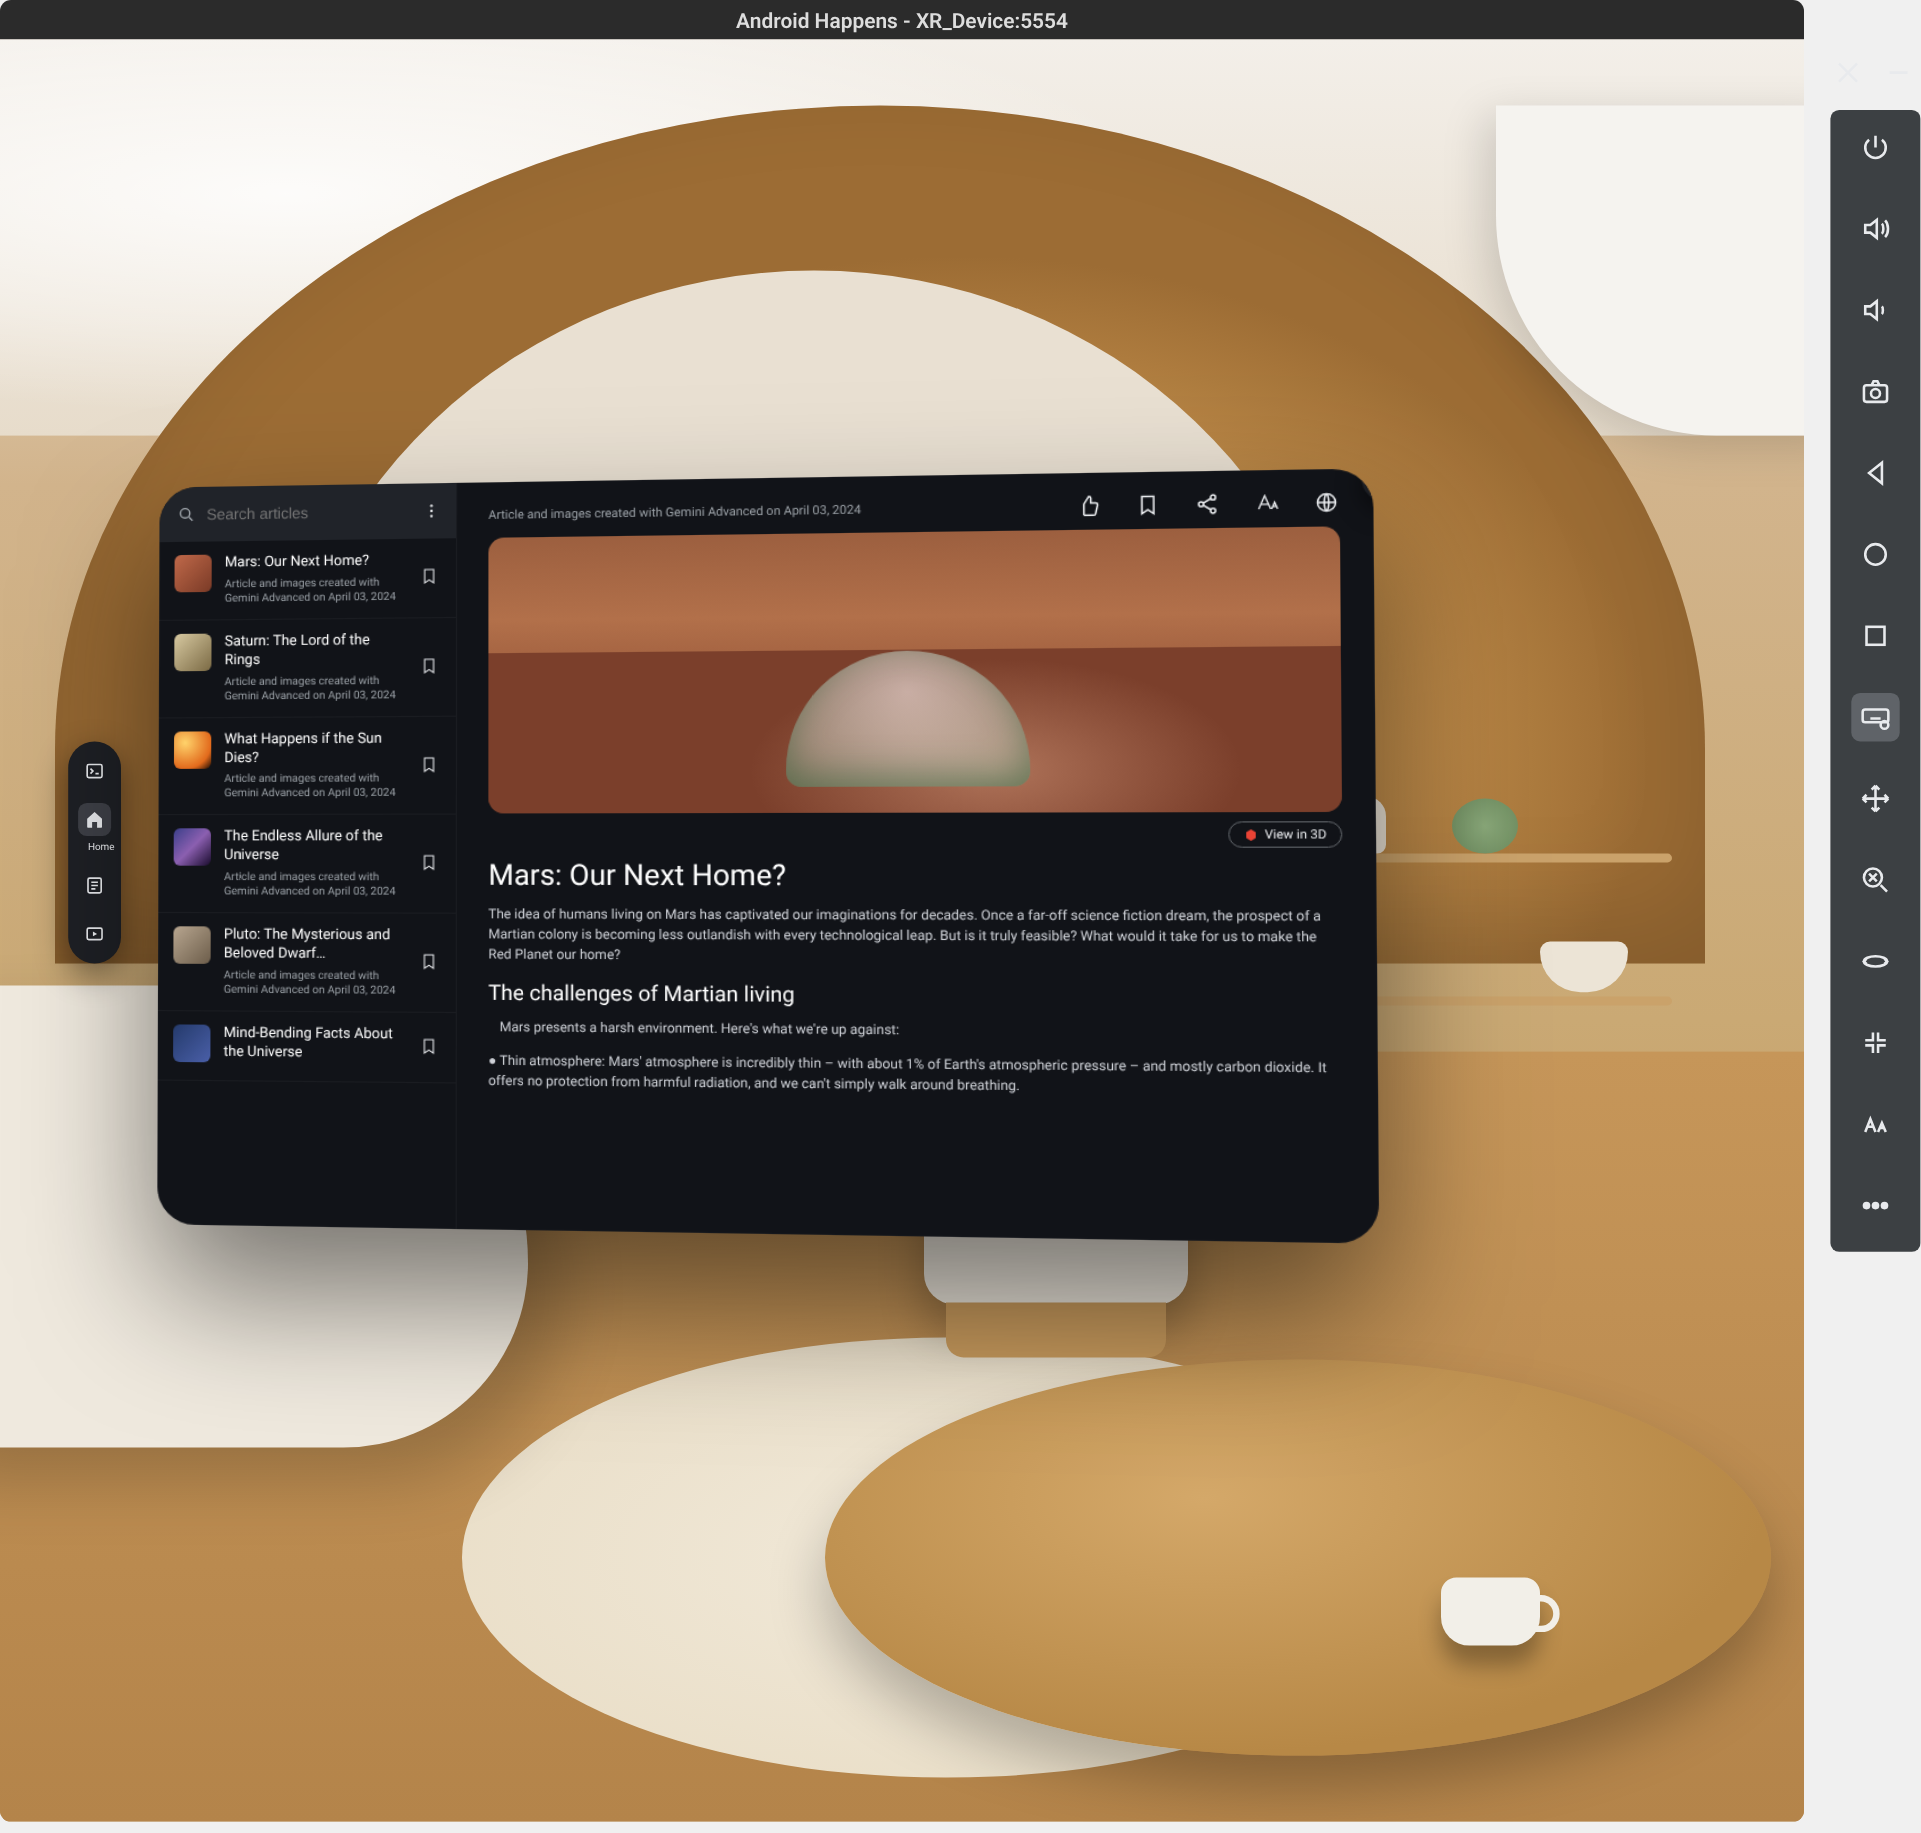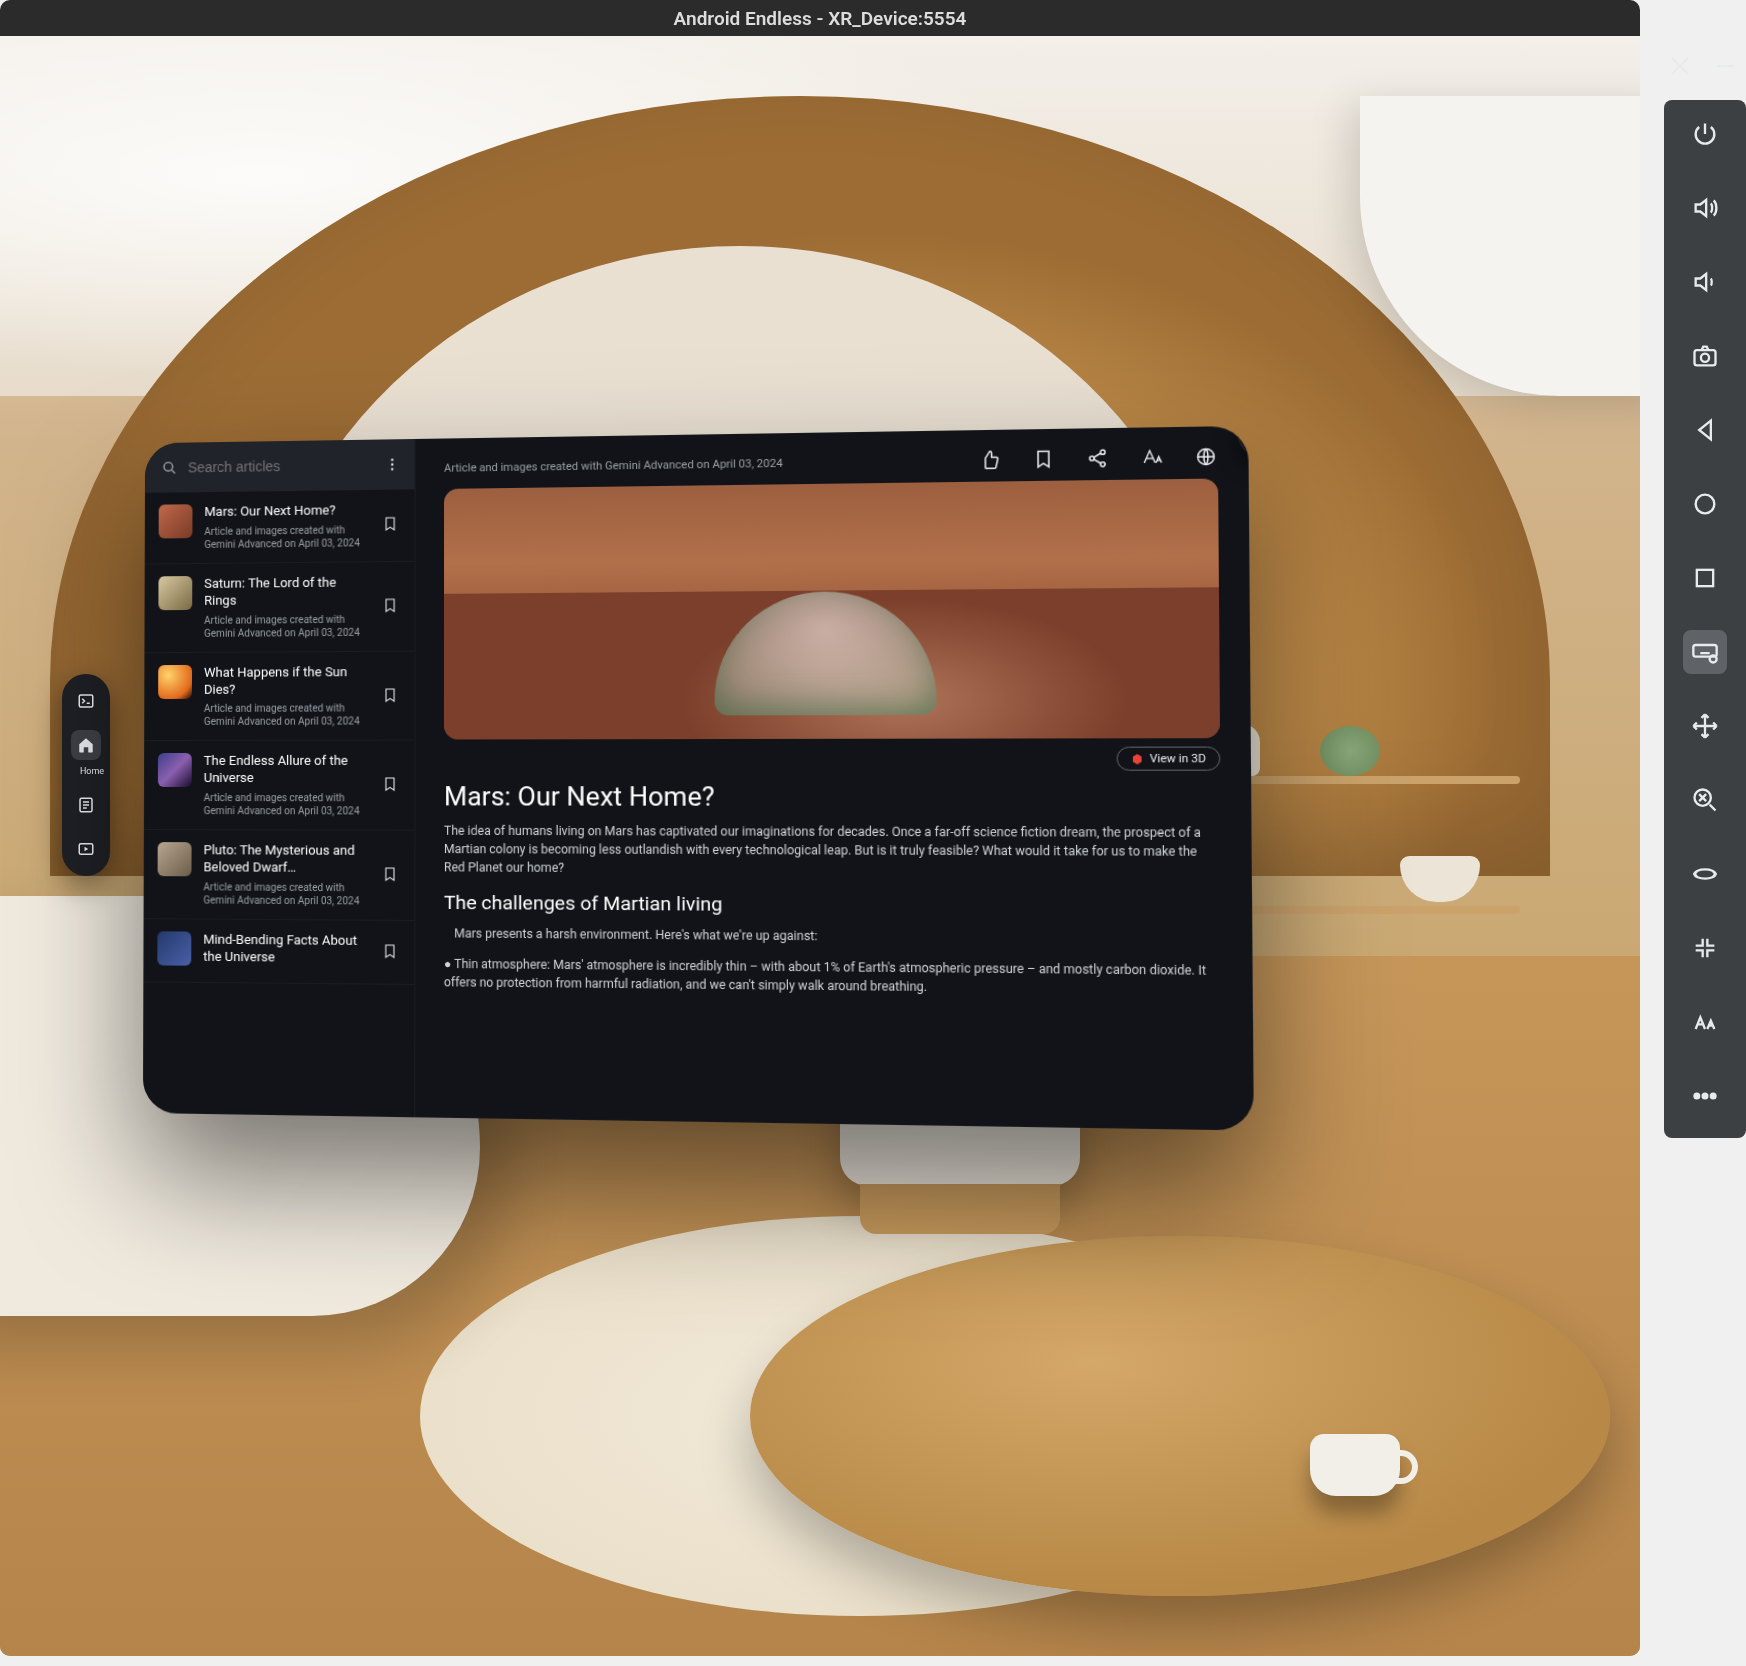--- a/index.html
+++ b/index.html
@@ -218,21 +218,21 @@
   .thumb.saturn{background:linear-gradient(135deg,#d7c9a1,#7b6a44);}
   .thumb.sun{background:radial-gradient(circle at 30% 30%,#ffd36b,#e26a1c 70%,#1a0900);}
   .thumb.universe{background:linear-gradient(135deg,#3b3f8a,#8b5fb0,#1a0c2e);}
   .thumb.pluto{background:linear-gradient(135deg,#b8a690,#6c5d4a);}
   .thumb.mind{background:linear-gradient(135deg,#243a6b,#4a5fa8);}
 </style>
 </head>
 <body>
 
 <div class="window-chrome">
-  <span>Android Endless - XR_Device:5554</span>
+  <span>Android Happens - XR_Device:5554</span>
 </div>
 
 <div class="emulator-viewport">
   <div class="env-ceiling"></div>
   <div class="env-wood-arch"></div>
   <div class="env-arch-inner"></div>
   <div class="env-lamp"></div>
   <div class="env-floor"></div>
   <div class="env-shelf"></div>
   <div class="env-shelf s2"></div>

